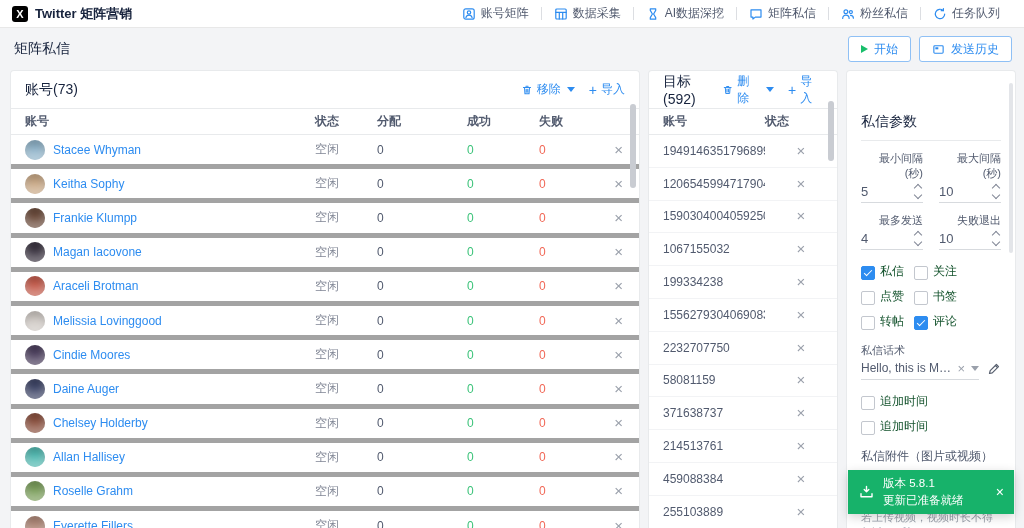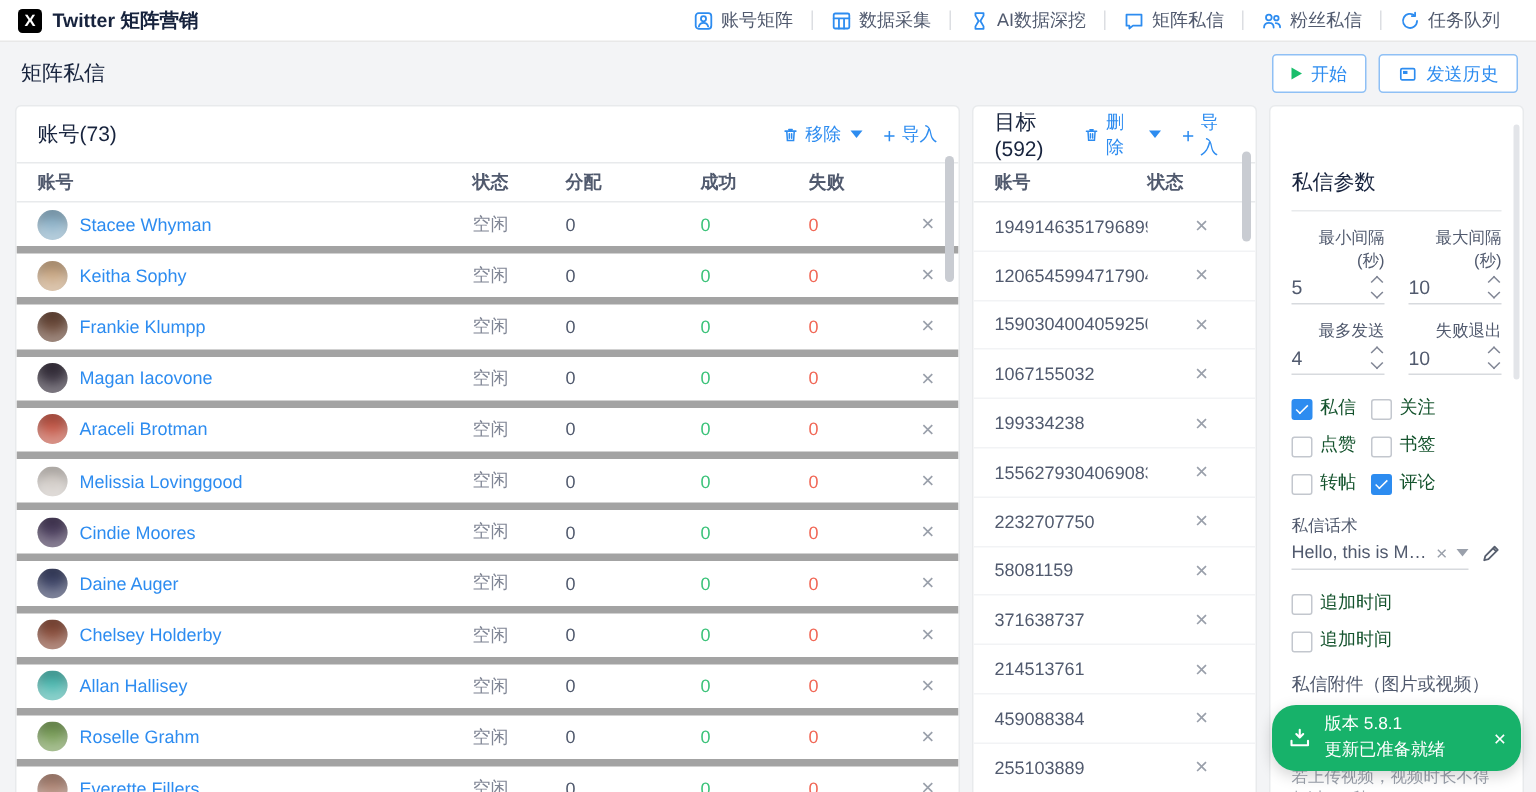--- a/index.html
+++ b/index.html
@@ -116,21 +116,21 @@
     border-top:5px solid #9aa0ab; }
   .pencil svg { width:14px; height:14px; stroke:#575f6e; fill:none; stroke-width:1.2;
     stroke-linejoin:round; cursor:pointer; }
 
   .upload-block { margin-top:13px; border-bottom:1px solid #e8eaec; padding-bottom:8px; }
   .upload-plus { font-size:19px; color:#808695; padding:6px 4px 2px 4px; cursor:pointer; display:inline-block; }
   .hint { font-size:11px; color:#9aa0ab; margin-top:6px; }
 
   
   .toast { position:fixed; right:10px; bottom:14px; width:166px; height:44px; background:#17b26a;
-    border-radius:16px; color:#fff; display:flex; align-items:center; padding:0 10px; gap:8px;
+    border-radius:0; color:#fff; display:flex; align-items:center; padding:0 10px; gap:8px;
     box-shadow:0 3px 10px rgba(0,0,0,.18); }
   .toast svg { width:17px; height:17px; stroke:#fff; fill:none; stroke-width:1.4;
     stroke-linecap:round; stroke-linejoin:round; flex:0 0 17px; }
   .toast-text { flex:1; font-size:11.5px; line-height:1.45; }
   .toast-x { color:#fff; font-size:14px; cursor:pointer; }
 </style>
 </head>
 <body>
 
 <header class="app-header">

